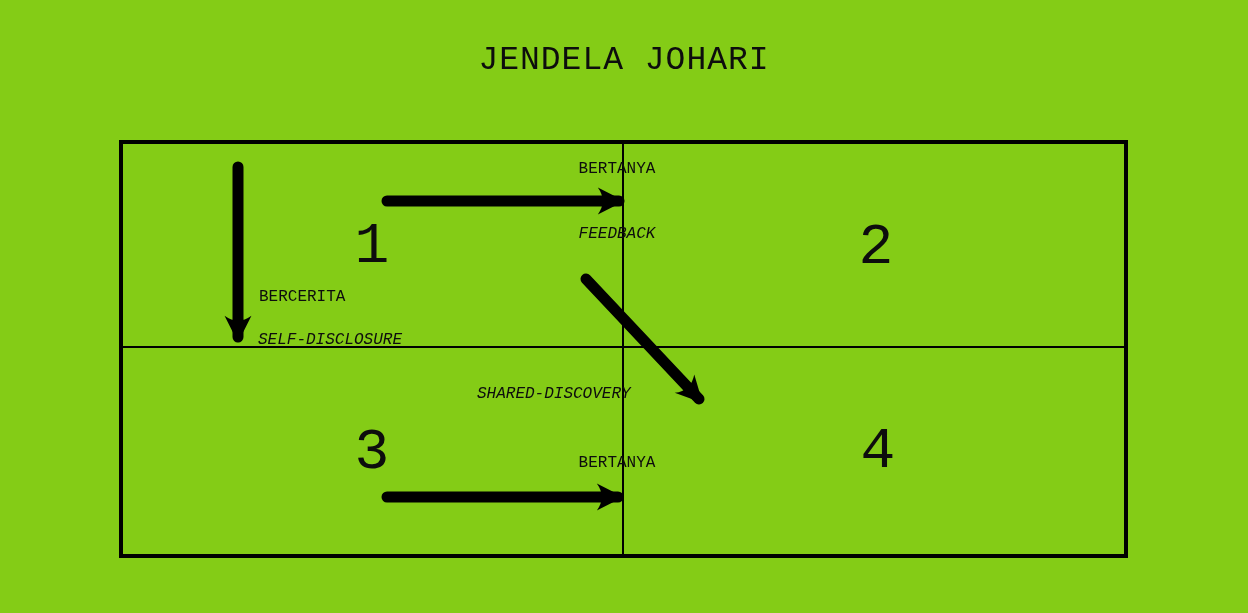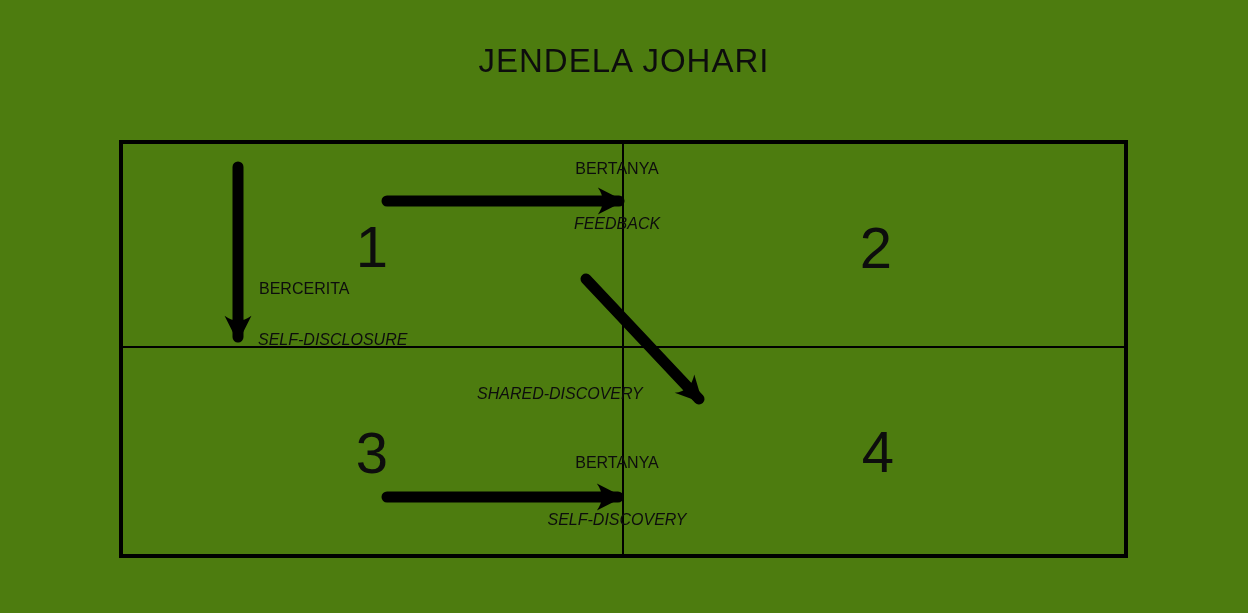--- a/index.html
+++ b/index.html
@@ -1,23 +1,23 @@
 <!DOCTYPE html>
 <html><head>
 <meta charset="utf-8">
 <style>
   * { margin: 0; padding: 0; box-sizing: border-box; }
   html, body { background: #ffffff; }
   .canvas {
     position: relative;
     width: 1248px;
     height: 613px;
-    background: #4d7c0f;
+    background: #84cc16;
     color: #000000;
-    font-family: Liberation Sans, sans-serif;
+    font-family: Liberation Mono, monospace;
     overflow: hidden;
   }
   .title {
     position: absolute;
     top: 42px;
     left: 0;
     width: 100%;
     text-align: center;
     font-size: 33px;
     letter-spacing: 1px;
@@ -81,29 +81,28 @@
   <div class="grid-box"></div>
   <div class="v-divider"></div>
   <div class="h-divider"></div>
 
   <div class="qnum" style="left:372px; top:247px;">1</div>
   <div class="qnum" style="left:876px; top:248px;">2</div>
   <div class="qnum" style="left:372px; top:453px;">3</div>
   <div class="qnum" style="left:878px; top:452px;">4</div>
 
   <div class="lbl centered" style="left:617px; top:160px;">BERTANYA</div>
-  <div class="lbl centered italic" style="left:617px; top:215px;">FEEDBACK</div>
+  <div class="lbl centered italic" style="left:617px; top:225px;">FEEDBACK</div>
 
-  <div class="lbl" style="left:259px; top:280px;text-align:center;">BERCERITA</div>
+  <div class="lbl" style="left:259px; top:288px;text-align:center;">BERCERITA</div>
   <div class="lbl italic" style="left:258px; top:317px;margin-top:14px;">SELF-DISCLOSURE</div>
 
   <div class="lbl italic" style="left:477px; top:385px;">SHARED-DISCOVERY</div>
 
   <div class="lbl centered" style="left:617px; top:454px;">BERTANYA</div>
-  <div class="lbl centered italic" style="left:617px; top:511px;">SELF-DISCOVERY</div>
 
   <svg class="arrow-layer" width="1248" height="613" viewBox="0 0 1248 613">
     <defs>
       <marker id="ah" viewBox="0 0 10 10" refX="8" refY="5" markerWidth="2.6" markerHeight="2.9" orient="auto">
         <path d="M 0.6,0.3 Q 4.0,5 0.6,9.7 L 9.9,5 Z" fill="#000000"></path>
       </marker>
     </defs>
     <line x1="238" y1="167" x2="238" y2="337" stroke="#000000" stroke-width="11" stroke-linecap="round" marker-end="url(#ah)"></line>
     <line x1="387" y1="201" x2="619" y2="201" stroke="#000000" stroke-width="11" stroke-linecap="round" marker-end="url(#ah)"></line>
     <line x1="586" y1="279" x2="699" y2="399" stroke="#000000" stroke-width="11" stroke-linecap="round" marker-end="url(#ah)"></line>

